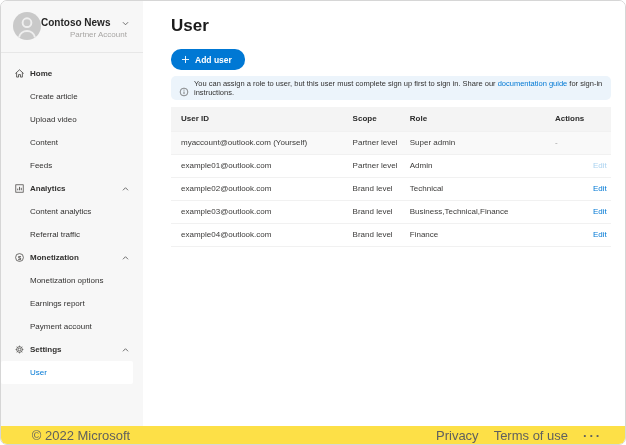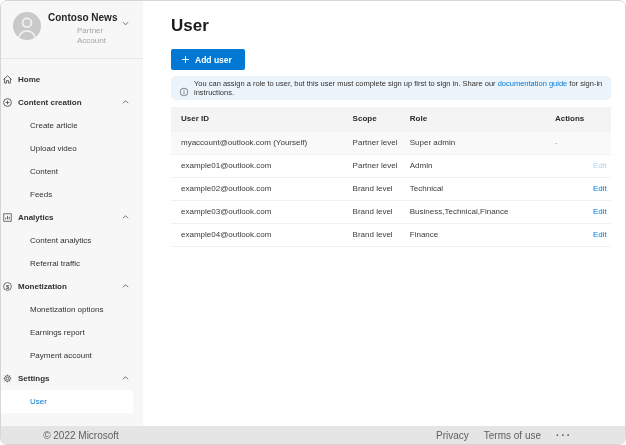--- a/index.html
+++ b/index.html
@@ -9,54 +9,54 @@
   
   .topbar{height:30px;flex:0 0 30px;display:flex;align-items:center;padding:0 13px;border-bottom:1px solid #f0f0f0;background:#fff;}
   .logo{width:13px;height:13px;margin-right:4px;flex:0 0 auto;}
   .brand{font-size:9.5px;font-weight:700;color:#1b1b1b;}
   .brand-sep{font-size:9px;color:#6d6d6d;margin:0 3px;}
   .product{font-size:9.5px;color:#1b1b1b;}
 
   
   .frame{flex:1;display:flex;min-height:0;}
   .sidebar{width:142px;flex:0 0 142px;background:#f7f7f7;display:flex;flex-direction:column;}
-  .account{display:flex;align-items:flex-start;gap:7px;padding:11px 12px 12px;position:relative;border-bottom:1px solid #e7e7e7;}
+  .account{display:flex;align-items:flex-end;padding:11px 12px 12px;position:relative;border-bottom:1px solid #e7e7e7;}
   .avatar{width:28px;height:28px;border-radius:50%;background:#c9c9c9;flex:0 0 auto;display:flex;align-items:center;justify-content:center;overflow:hidden;}
   .acct-text{line-height:1.25;}
   .acct-name{font-size:10px;font-weight:700;color:#262626;}
   .acct-sub{font-size:8px;color:#a8a6a4;margin-top:1px;padding-left:29px;}
   .acct-chev{position:absolute;right:13px;top:18px;}
 
   .nav{padding:9px 0 0;flex:1;}
-  .nav-item{height:23px;display:flex;align-items:center;position:relative;font-size:8px;color:#323130;cursor:pointer;}
+  .nav-item{height:23px;display:flex;align-items:center;padding-left:12px;position:relative;font-size:8px;color:#323130;cursor:pointer;}
   .nav-item .nicon{width:12px;height:12px;margin-right:5px;display:flex;align-items:center;justify-content:center;flex:0 0 auto;}
   .nav-item.parent{font-weight:700;}
   .nav-item.child{padding-left:29px;font-weight:400;}
   .nav-item.selected{background:#ffffff;color:#0078d4;border-radius:2px;margin-right:10px;}
   .chev{position:absolute;right:13px;top:50%;transform:translateY(-50%);display:flex;}
 
   
   .main{flex:1;background:#fff;padding:8px 14px 0 28px;min-width:0;}
   .page-title{font-size:17px;font-weight:700;color:#1b1b1b;margin:7px 0 0;}
-  .add-user{margin-top:13px;background:#0078d4;color:#fff;border:none;border-radius:2px;height:21px;padding:0 13px 0 10px;font-size:8.5px;font-weight:600;display:flex;align-items:center;gap:5px;cursor:pointer;font-family:inherit;}
+  .add-user{margin-top:13px;background:#0078d4;color:#fff;border:none;border-radius:10px;height:21px;padding:0 13px 0 10px;font-size:8.5px;font-weight:600;display:flex;align-items:center;gap:5px;cursor:pointer;font-family:inherit;}
   .banner{margin-top:6px;background:#ecf4fb;border-radius:5px;padding:3px 8px;display:flex;align-items:flex-end;gap:5px;font-size:7.5px;color:#323130;min-height:14px;}
   .banner .iicon{flex:0 0 auto;display:flex;}
   .banner a{color:#0078d4;text-decoration:none;cursor:pointer;}
 
   table.users{margin-top:7px;width:100%;border-collapse:collapse;font-size:8px;table-layout:fixed;}
   table.users th{background:#f4f4f4;text-align:left;font-weight:700;height:24px;padding:0 10px;color:#2b2b2b;overflow:hidden;white-space:nowrap;}
   table.users td{height:23px;padding:0 10px;color:#3b3a39;border-top:1px solid #f1f1f1;overflow:hidden;white-space:nowrap;}
   table.users tr.self td{background:#f9f9f9;}
   table.users tbody tr:last-child td{border-bottom:1px solid #f1f1f1;}
   .link{color:#0078d4;text-decoration:none;margin-right:12px;cursor:pointer;padding-left:38px;}
   .link.disabled{color:#abd3f0;cursor:default;}
   .dash{color:#9b9b9b;}
 
   
-  .footer{height:18px;flex:0 0 18px;background:#e5e5e5;display:flex;align-items:center;font-size:10px;color:#5f5f5f;position:relative;}
+  .footer{height:18px;flex:0 0 18px;background:#fde047;display:flex;align-items:center;font-size:13px;color:#5f5f5f;position:relative;}
   .copyright{width:160px;text-align:center;}
   .flinks{position:absolute;left:435px;display:flex;align-items:center;gap:15px;}
   .flinks a{color:#5f5f5f;text-decoration:none;cursor:pointer;}
   .fdots{letter-spacing:2px;font-weight:700;color:#5f5f5f;cursor:pointer;}
   svg{display:block;}
 </style>
 </head>
 <body>
 
 <div class="window">
@@ -87,34 +87,20 @@
 
         <div class="nav-item parent">
           <span class="nicon">
             <svg width="11" height="11" viewBox="0 0 16 16">
                 <path d="M2 8 L8 2.6 L14 8 M3.8 6.8 V13.2 H6.6 V9.6 H9.4 V13.2 H12.2 V6.8" fill="none" stroke="#484644" stroke-width="1.2"></path>
               </svg>
           </span>
           <span>Home</span>
         </div>
 
-        <div class="nav-item parent">
-          <span class="nicon">
-            <svg width="11" height="11" viewBox="0 0 16 16">
-                <circle cx="8" cy="8" r="5.7" fill="none" stroke="#484644" stroke-width="1.2"></circle>
-                <path d="M8 5.3 V10.7 M5.3 8 H10.7" stroke="#484644" stroke-width="1.2"></path>
-              </svg>
-          </span>
-          <span>Content creation</span>
-          <span class="chev">
-            <svg width="9" height="9" viewBox="0 0 14 14">
-                <path d="M3 9 L7 5 L11 9" fill="none" stroke="#555" stroke-width="1.3"></path>
-              </svg>
-          </span>
-        </div>
         <div class="nav-item child">
             <span>Create article</span>
           </div>
         <div class="nav-item child">
             <span>Upload video</span>
           </div>
 
         <div class="nav-item child">
             <span>Content</span>
           </div>

